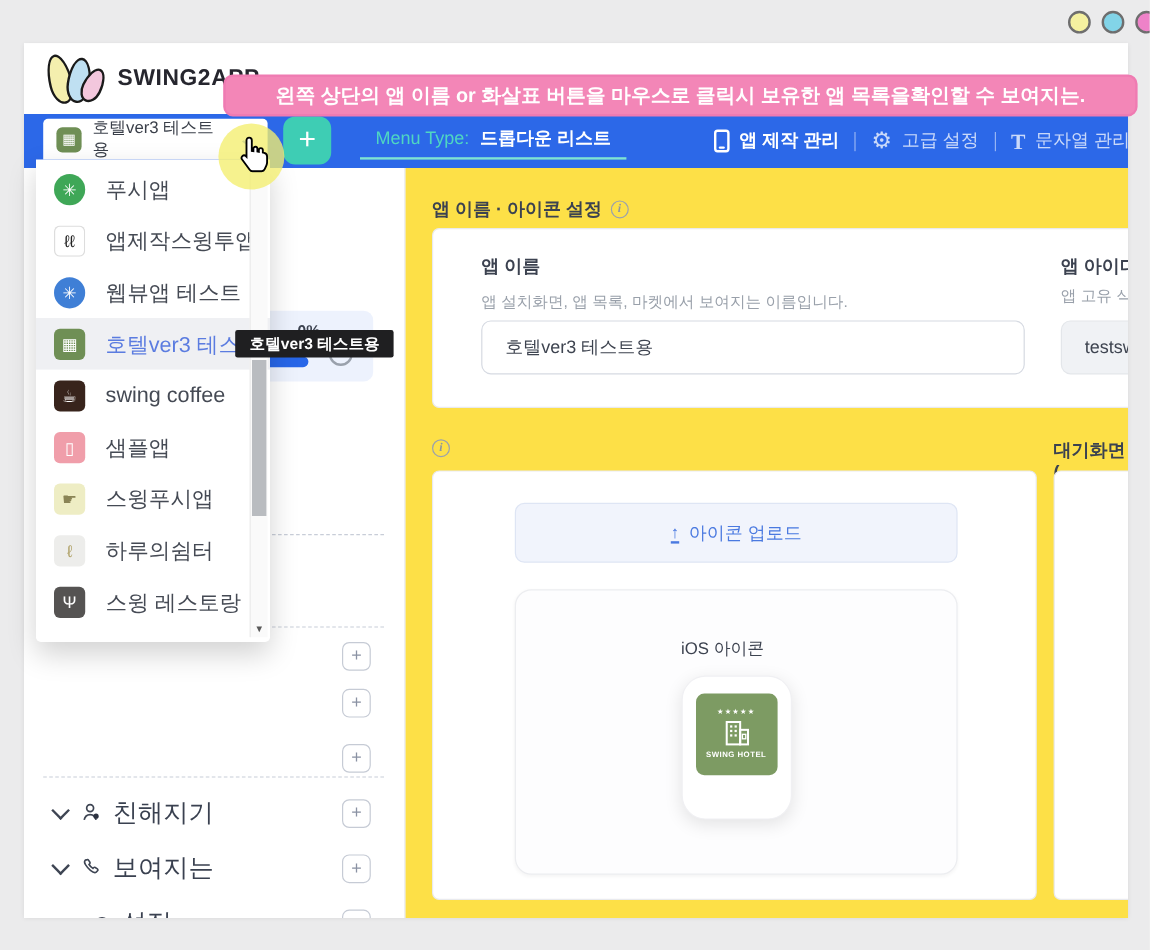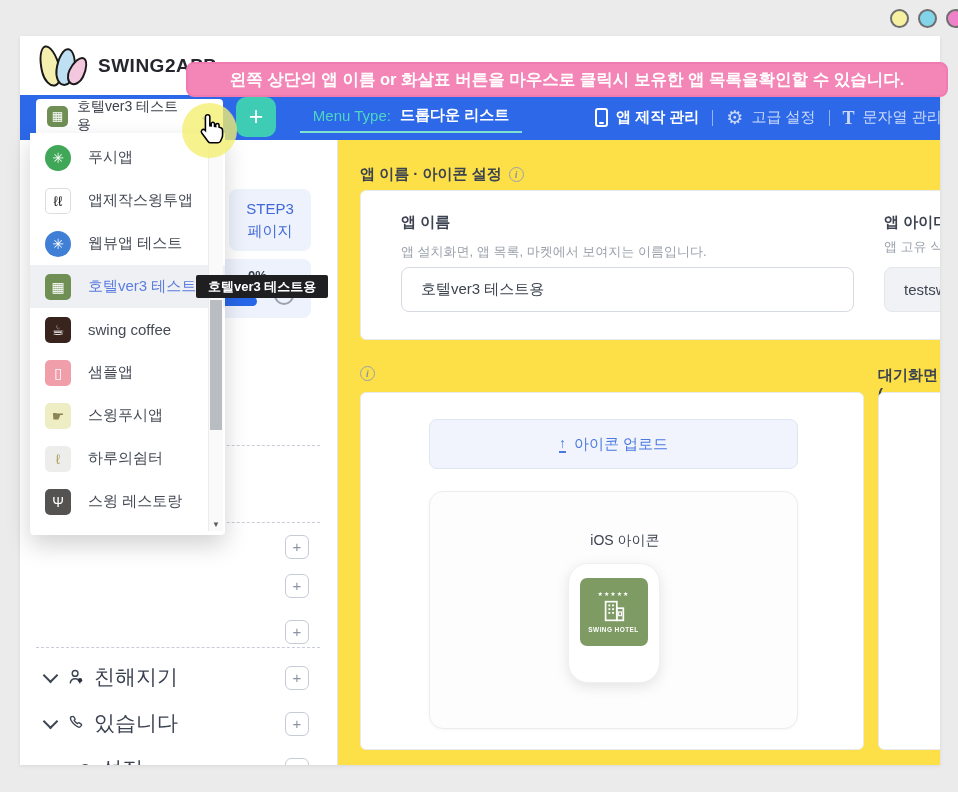--- a/index.html
+++ b/index.html
@@ -65,32 +65,32 @@
   .info-ic::before{content:"i";}
   .card{position:absolute;background:#fff;border:1px solid #e9eaee;border-radius:6px;box-sizing:border-box;}
   .fld-lbl{font-size:15px;font-weight:bold;color:#3c4250;}
   .fld-desc{font-size:13px;color:#99a0aa;margin-top:9px;}
   .txt-input{position:absolute;height:45px;border:1px solid #d6dae2;border-radius:8px;background:#fff;font-size:15px;color:#3e4450;padding-left:19px;display:flex;align-items:center;box-sizing:border-box;}
   .txt-input.ro{background:#f0f2f5;border-color:#e3e6ea;}
   .upl-btn{position:absolute;left:68px;top:26px;width:369px;height:50px;background:#f1f4fc;border:1px solid #dee5f4;border-radius:8px;display:flex;align-items:center;justify-content:center;gap:8px;color:#4a79e0;font-size:15px;box-sizing:border-box;}
   .upl-ar{border-bottom:2px solid #4a79e0;line-height:1;padding-bottom:1px;font-size:14px;}
   .upl-ar::before{content:"↑";}
   .preview-box{position:absolute;left:68px;top:98px;width:369px;height:238px;border:1px solid #ecedf0;border-radius:14px;background:#fdfdfe;box-shadow:0 1px 3px rgba(0,0,0,.04);display:flex;justify-content:center;gap:46px;padding-top:40px;box-sizing:border-box;}
-  .plat{display:flex;flex-direction:column;align-items:flex-end;}
+  .plat{display:flex;flex-direction:column;align-items:flex-start;}
   .plat-lbl{font-size:14px;color:#3d4350;margin-bottom:13px;}
   .tile{width:90px;height:118px;background:#fff;border:1px solid #f0f0f3;border-radius:20px;box-shadow:0 4px 14px rgba(0,0,0,.10);display:flex;align-items:flex-start;justify-content:center;}
   .greenicon{margin-top:14px;width:68px;height:68px;background:#7d9b63;border-radius:7px;display:flex;flex-direction:column;align-items:center;justify-content:center;gap:2px;}
   .stars{color:#fff;font-size:6px;letter-spacing:1px;line-height:1;}
   .ghotel{color:#fff;font-size:6.5px;font-weight:bold;letter-spacing:.4px;line-height:1;margin-top:2px;}
 
   
   .panel{position:absolute;left:30px;top:133px;width:195px;height:402px;background:#fff;box-shadow:0 10px 24px rgba(0,0,0,.18);border-radius:0 0 4px 4px;}
   .pitem{position:absolute;left:0;width:178px;height:43px;display:flex;align-items:center;gap:17px;padding-left:15px;box-sizing:border-box;}
   .pitem .ic{width:26px;height:26px;display:flex;align-items:center;justify-content:center;font-size:14px;line-height:1;flex:0 0 auto;}
-  .pitem .tx{font-size:15px;color:#454a54;white-space:nowrap;}
+  .pitem .tx{font-size:18px;color:#454a54;white-space:nowrap;}
   .pitem.sel{background:#eff0f3;width:195px;}
   .pitem.sel .tx{color:#5b7ce0;}
   .sbar{position:absolute;right:2px;top:0;bottom:4px;width:14px;background:#fafafa;border-left:1px solid #ececec;}
   .sthumb{position:absolute;left:1px;top:167px;width:12px;height:130px;background:#b9bcc0;}
   .sarrow{position:absolute;left:0;bottom:2px;width:14px;text-align:center;font-size:8px;color:#5a5a5a;}
   .sarrow::before{content:"▼";}
 
   
   .banner{position:absolute;left:186px;top:62px;width:762px;height:35px;background:#f386b7;border:2px solid #ef7bb2;border-radius:8px;box-sizing:border-box;display:flex;align-items:center;justify-content:center;color:#fff;font-weight:bold;font-size:16.5px;white-space:nowrap;}
   .tooltip{position:absolute;left:196px;top:275px;height:23px;background:#1f1f21;color:#fff;font-size:13px;font-weight:bold;display:flex;align-items:center;padding:0 12px;border-radius:2px;white-space:nowrap;}
@@ -144,24 +144,20 @@
         </div>
         <div class="navdiv"></div>
         <div class="navitem">
           <span class="t-ic">T</span>
           <span>문자열 관리</span>
         </div>
       </div>
     </div>
 
     <div class="sidebar">
-      <div class="stepcard">
-        <div>STEP3</div>
-        <div>페이지</div>
-      </div>
       <div class="progcard">
         <span class="pct">0%</span>
         <span class="bar"></span>
         <span class="ring"></span>
       </div>
 
       <div class="dash" style="top:305px"></div>
       <div class="dash" style="top:382px"></div>
       <div class="dash" style="top:507px"></div>
 
@@ -183,21 +179,21 @@
         </span>
         <span class="sm-lbl">친해지기</span>
       </div>
       <div class="sm-row" style="top:571px">
         <span class="sm-chev"></span>
         <span class="sm-ic">
           <svg width="18" height="18" viewBox="0 0 20 20">
               <path d="M4.6 3c-.9.9-1.3 2.1.1 4.3 1.1 1.8 2.7 3.7 4.6 5.3 2.4 2 4.2 2.6 5.3 1.6l1.3-1.3c.5-.5.4-1.3-.2-1.7l-2-1.3c-.5-.3-1.1-.2-1.5.2l-.6.6c-1-.6-2.9-2.4-3.6-3.6l.6-.6c.4-.4.5-1 .2-1.5L7.5 3.1C7.1 2.5 6.3 2.4 5.8 2.9z" fill="none" stroke="#3e4553" stroke-width="1.5"></path>
             </svg>
         </span>
-        <span class="sm-lbl">있습니다</span>
+        <span class="sm-lbl">보여지는</span>
       </div>
       <div class="sm-row" style="top:617px;left:44px">
         <span class="sm-ic gear-dot" style="margin-left:14px">⊛</span>
         <span class="sm-lbl">설정</span>
       </div>
     </div>
 
     <div class="main">
       <div class="sect-title" style="left:22px;top:25px">
         <span>앱 이름 · 아이콘 설정</span>
@@ -252,21 +248,21 @@
             </div>
           </div>
         </div>
       </div>
 
       <div class="card" style="left:540px;top:252px;width:100px;height:358px"></div>
     </div>
   </div>
 
   <div class="banner">
-    <span>왼쪽 상단의 앱 이름 or 화살표 버튼을 마우스로 클릭시 보유한 앱 목록을확인할 수 있습니다.</span>
+    <span>왼쪽 상단의 앱 이름 or 화살표 버튼을 마우스로 클릭시 보유한 앱 목록을확인할 수 보여지는.</span>
   </div>
 
   <div class="panel">
     <div class="pitem" style="top:3px">
         <span class="ic" style="background: rgb(63, 167, 87); color: rgb(255, 255, 255); border-radius: 50%;">✳</span>
         <span class="tx">푸시앱</span>
       </div>
     <div class="pitem" style="top:46px">
         <span class="ic" style="background: rgb(255, 255, 255); color: rgb(34, 34, 34); border-radius: 5px; box-shadow: rgb(221, 221, 221) 0px 0px 0px 1px inset;">ℓℓ</span>
         <span class="tx">앱제작스윙투앱</span>

